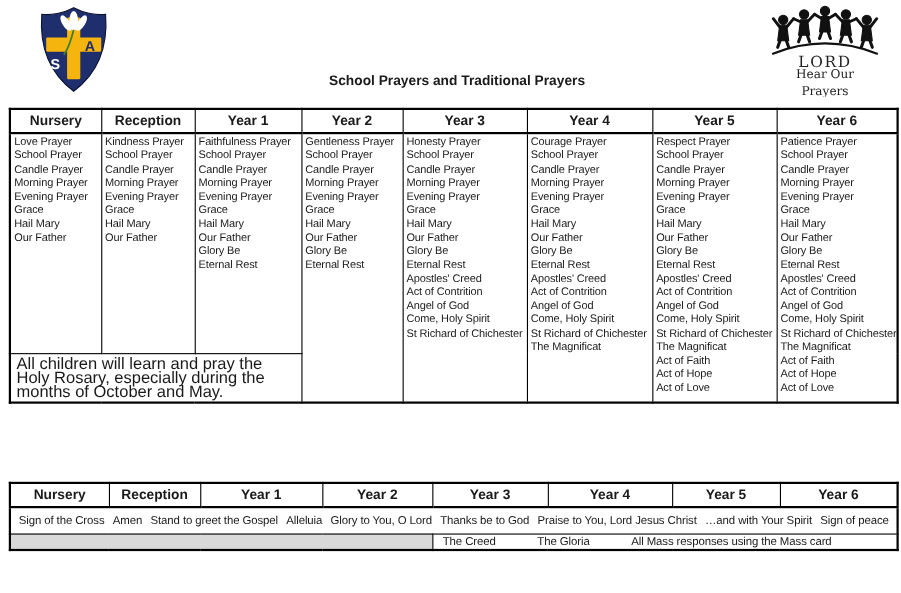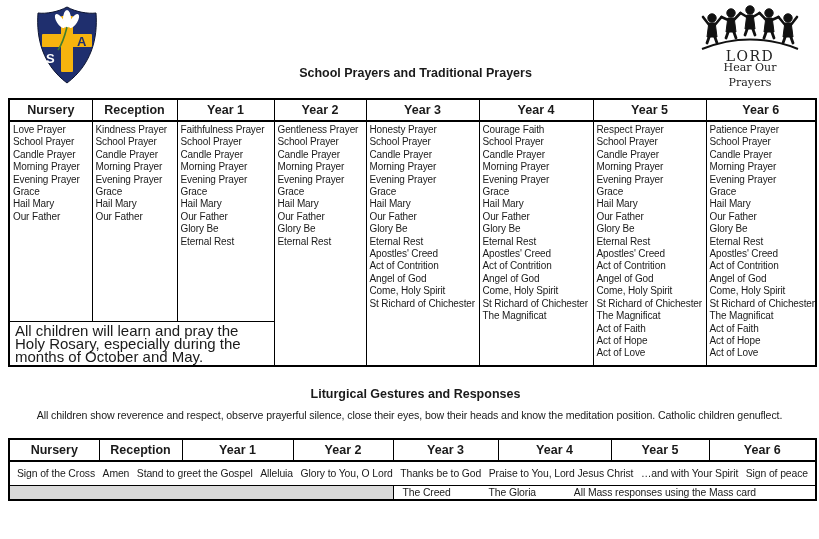--- a/index.html
+++ b/index.html
@@ -181,21 +181,21 @@
             <div>Our Father</div>
             <div>Glory Be</div>
             <div>Eternal Rest</div>
             <div>Apostles' Creed</div>
             <div>Act of Contrition</div>
             <div>Angel of God</div>
             <div>Come, Holy Spirit</div>
             <div>St Richard of Chichester</div>
           </td>
       <td class="plist" rowspan="2">
-            <div>Courage Faith</div>
+            <div>Courage Prayer</div>
             <div>School Prayer</div>
             <div>Candle Prayer</div>
             <div>Morning Prayer</div>
             <div>Evening Prayer</div>
             <div>Grace</div>
             <div>Hail Mary</div>
             <div>Our Father</div>
             <div>Glory Be</div>
             <div>Eternal Rest</div>
             <div>Apostles' Creed</div>
@@ -249,22 +249,20 @@
           </td>
     </tr>
     <tr class="rosaryrow">
       <td class="rosary" colspan="3">
         <div class="rosary-inner">All children will learn and pray the Holy Rosary, especially during the months of October and May.</div>
       </td>
     </tr>
   </tbody>
     </table>
 
-  <div class="sec-heading h2">Liturgical Gestures and Responses</div>
-  <div class="intro">All children show reverence and respect, observe prayerful silence, close their eyes, bow their heads and know the meditation position. Catholic children genuflect.</div>
 
   <table class="t2">
     <colgroup>
       <col style="width:90px">
         <col style="width:83px">
         <col style="width:111px">
         <col style="width:100px">
       <col style="width:105px">
         <col style="width:113px">
         <col style="width:98px">

